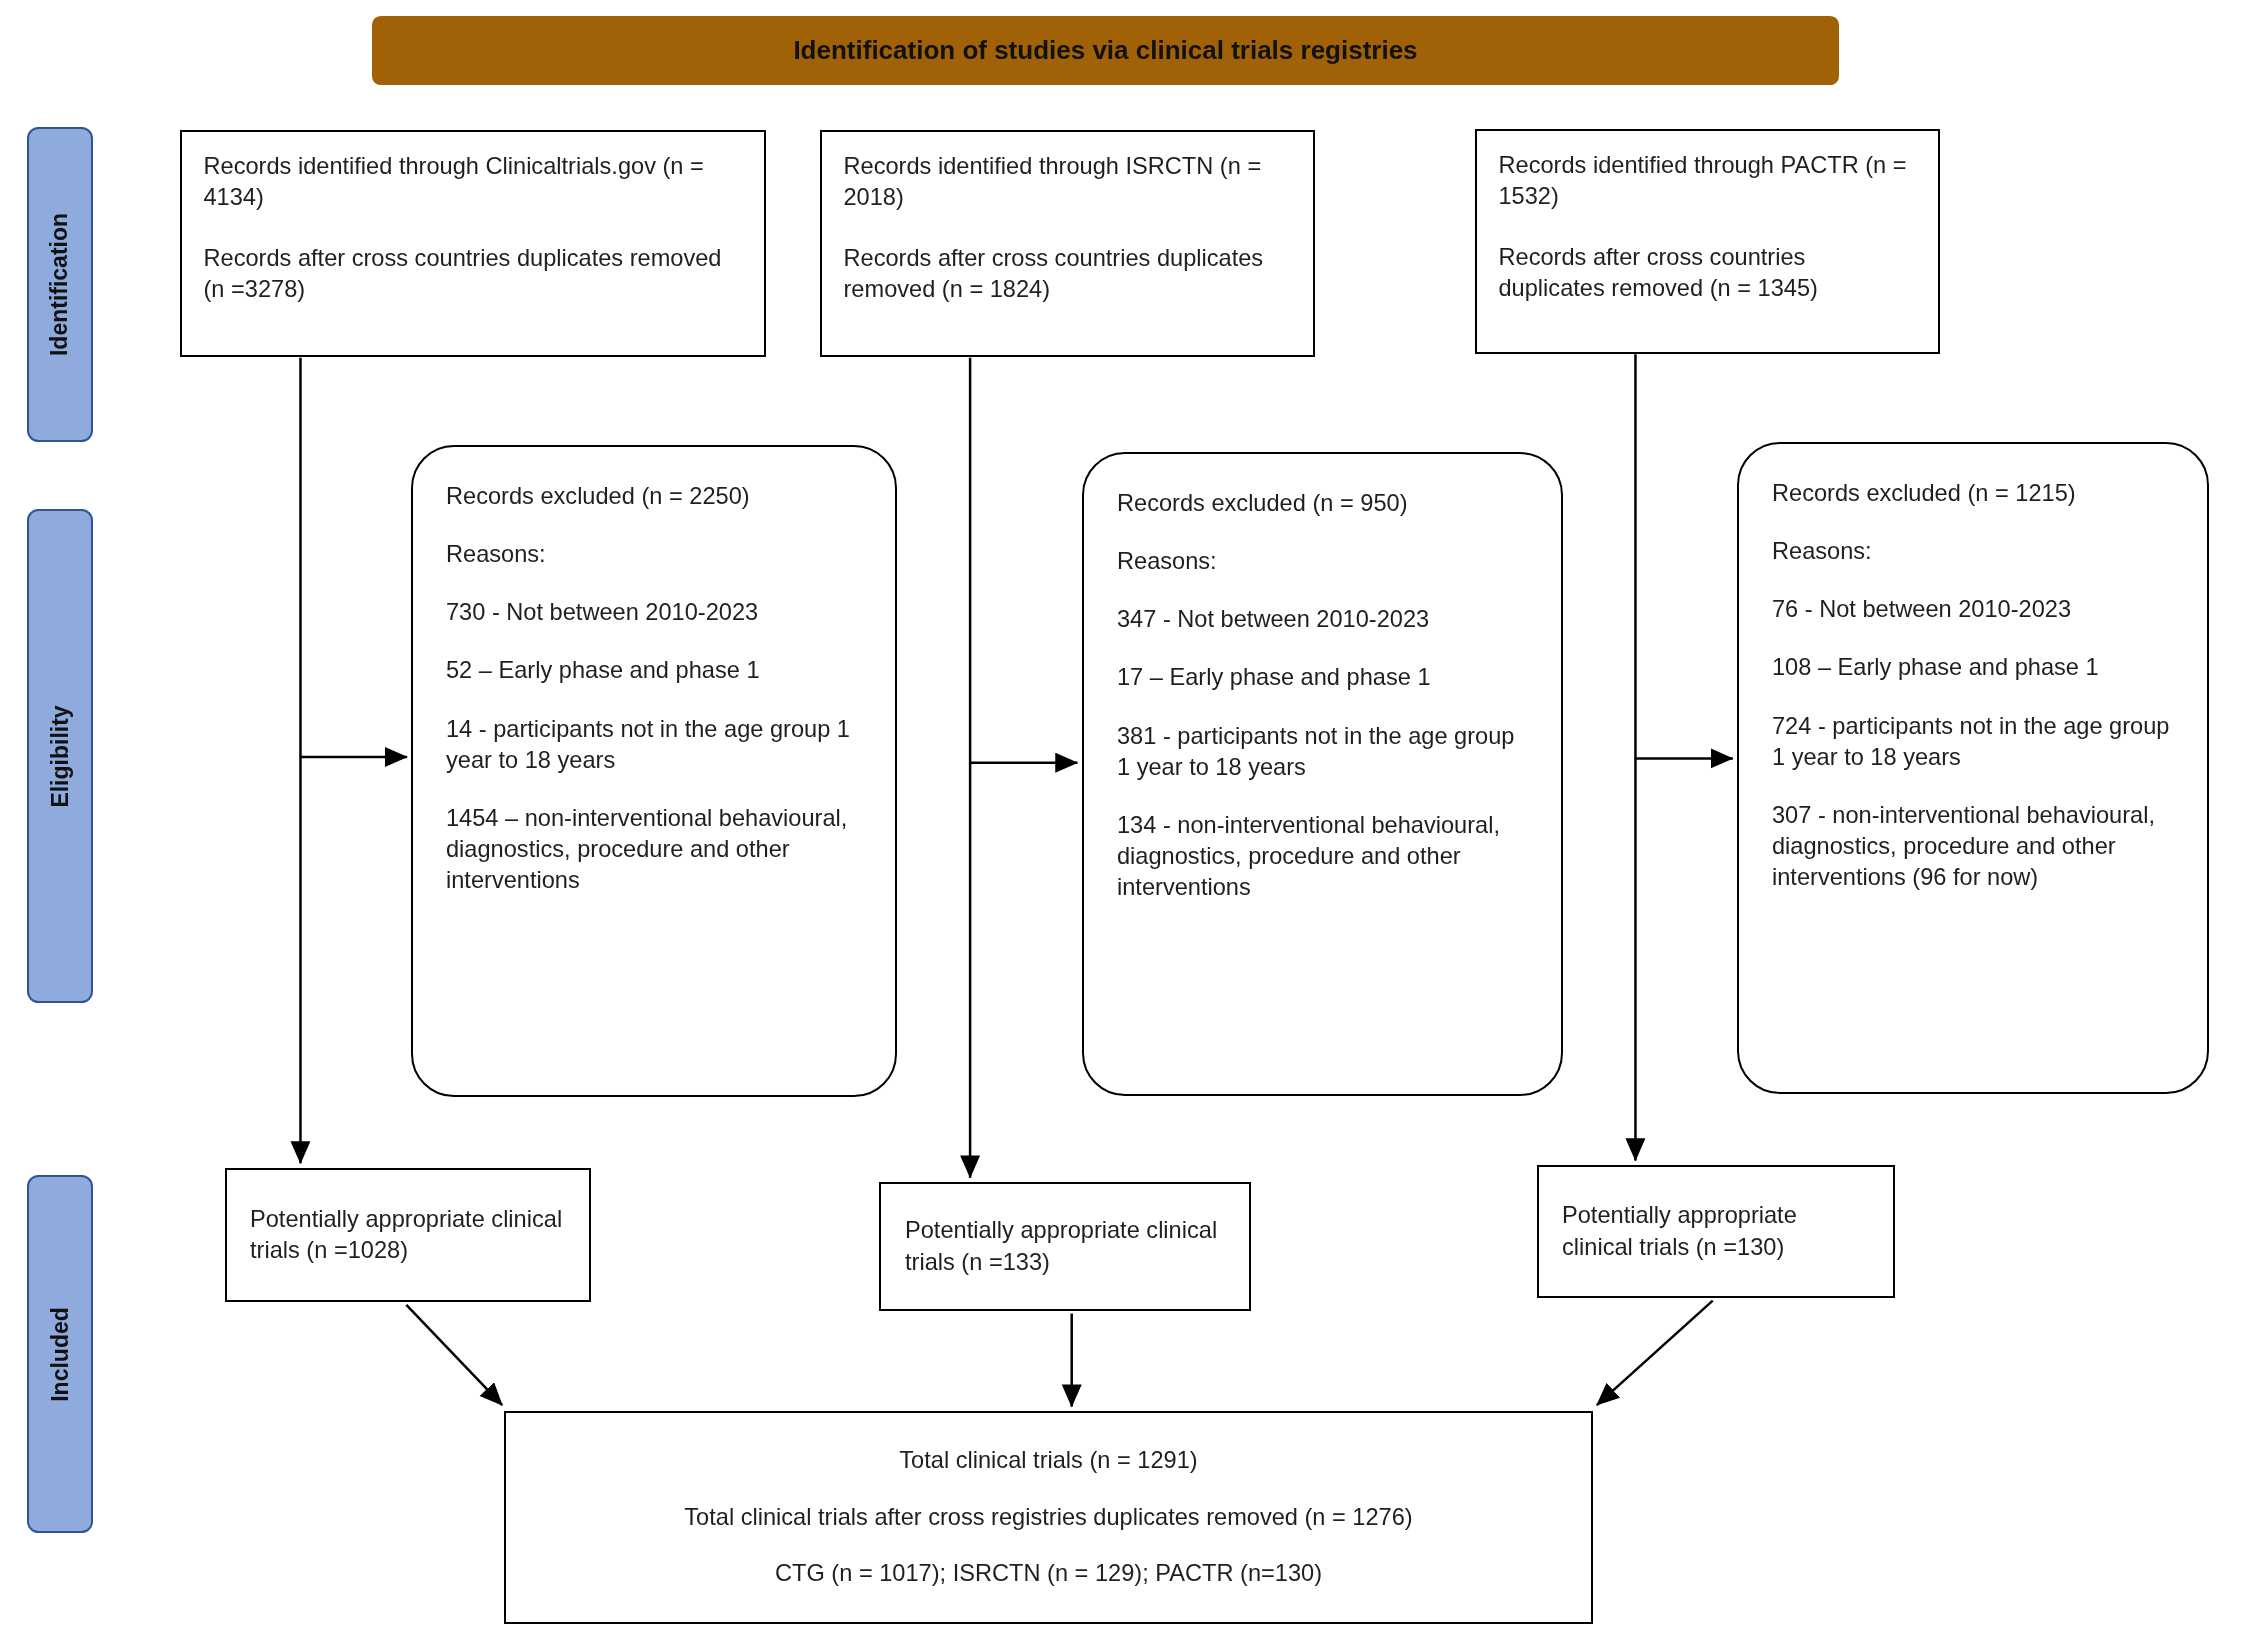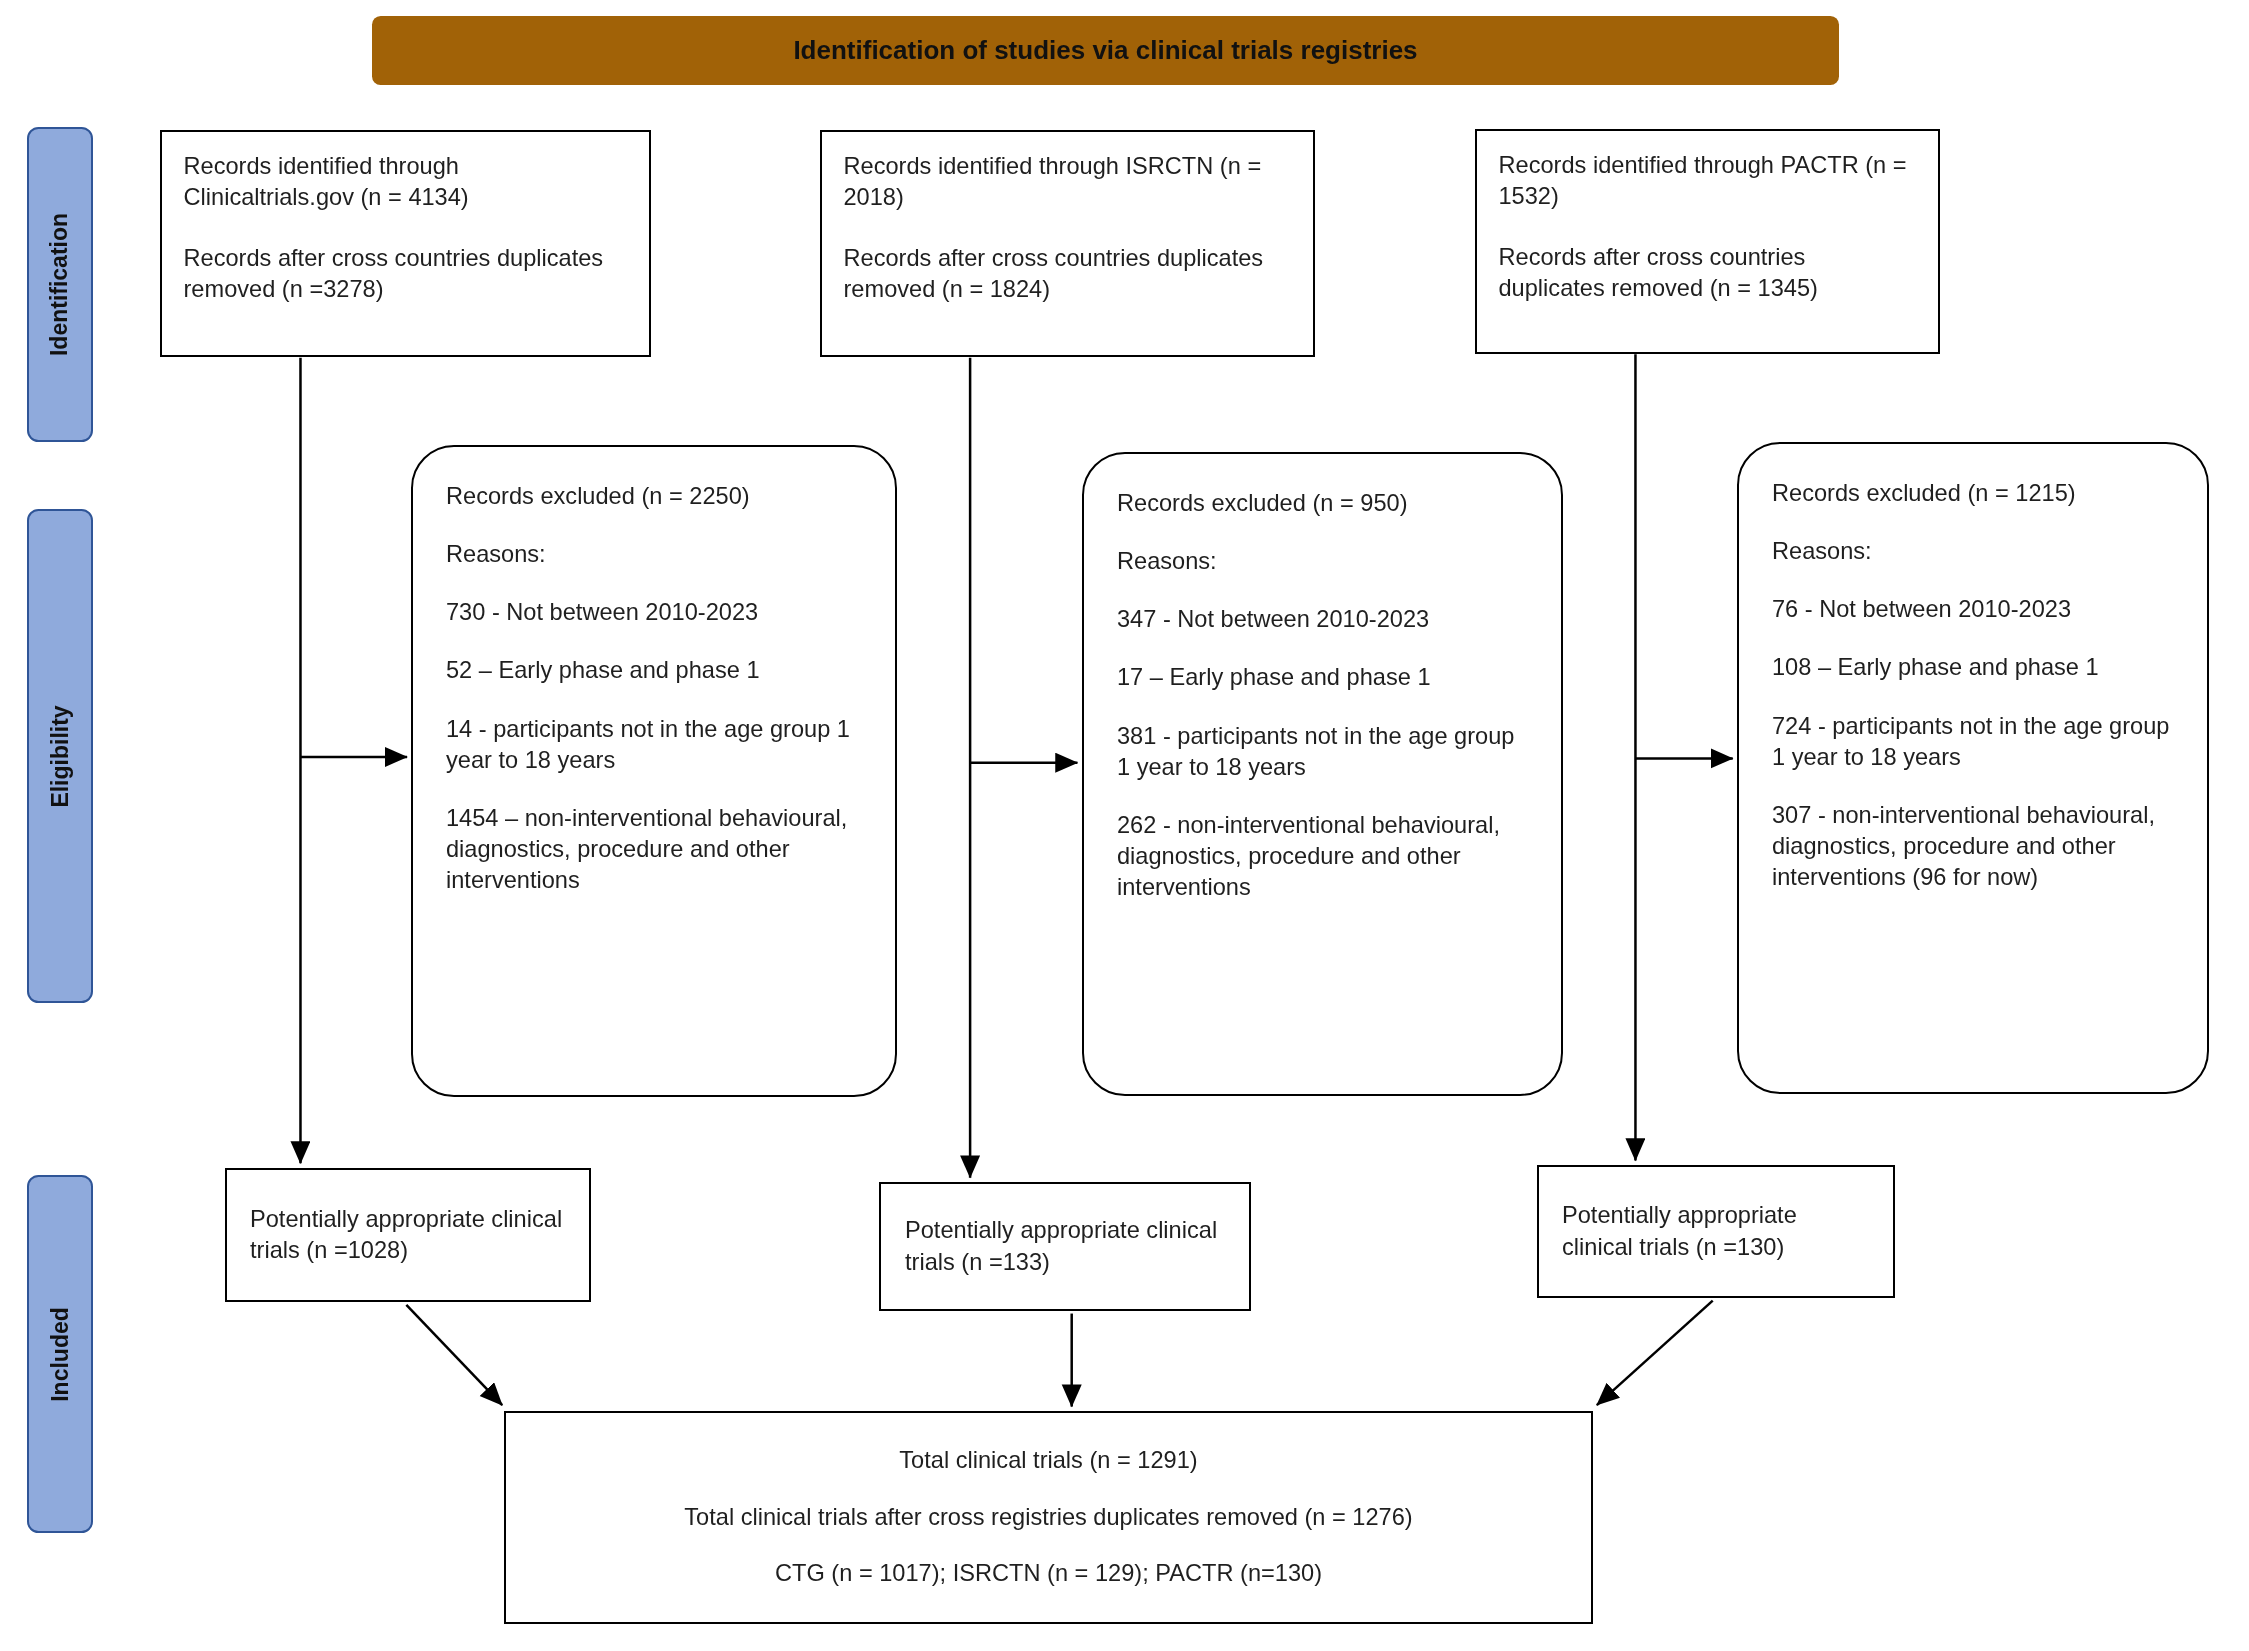--- a/index.html
+++ b/index.html
@@ -66,21 +66,21 @@
     background: #ffffff;
     border: 2.1px solid #000000;
     font-size: 23.6px;
     line-height: 1.32;
     z-index: 2;
   }
   .box p { margin: 0; }
 
   .idbox { padding: 18.6px 21.5px 14.3px 21.5px; }
   .idbox p + p { margin-top: 30px; }
-  .b-id1 { left: 160px;  top: 130px; width: 491px; height: 227px; }
+  .b-id1 { left: 180px;  top: 130px; width: 586px; height: 227px; }
   .b-id2 { left: 820px; top: 130px; width: 495px; height: 227px; }
   .b-id3 { left: 1475px; top: 129px; width: 465px; height: 225px; }
 
   .rounded {
     border-radius: 43px;
     padding: 34px 31.5px 21.5px 33px;
   }
   .rounded p { margin: 0 0 27px 0; }
   .rounded p:last-child { margin-bottom: 0; }
   .b-ex1 { left: 411px;  top: 445px; width: 486px; height: 652px; }
@@ -166,21 +166,21 @@
   <div class="box idbox b-id2">
     <p>Records identified through ISRCTN (n = 2018)</p>
     <p>Records after cross countries duplicates removed (n = 1824)</p>
   </div>
   <div class="box rounded b-ex2">
     <p>Records excluded (n = 950)</p>
     <p>Reasons:</p>
     <p>347 - Not between 2010-2023</p>
     <p>17 – Early phase and phase 1</p>
     <p>381 - participants not in the age group 1 year to 18 years</p>
-    <p>262 - non-interventional behavioural, diagnostics, procedure and other interventions</p>
+    <p>134 - non-interventional behavioural, diagnostics, procedure and other interventions</p>
   </div>
   <div class="box potential b-po2">
     <p>Potentially appropriate clinical trials (n =133)</p>
   </div>
 
   <div class="box idbox b-id3">
     <p>Records identified through PACTR (n = 1532)</p>
     <p>Records after cross countries duplicates removed (n = 1345)</p>
   </div>
   <div class="box rounded b-ex3">

